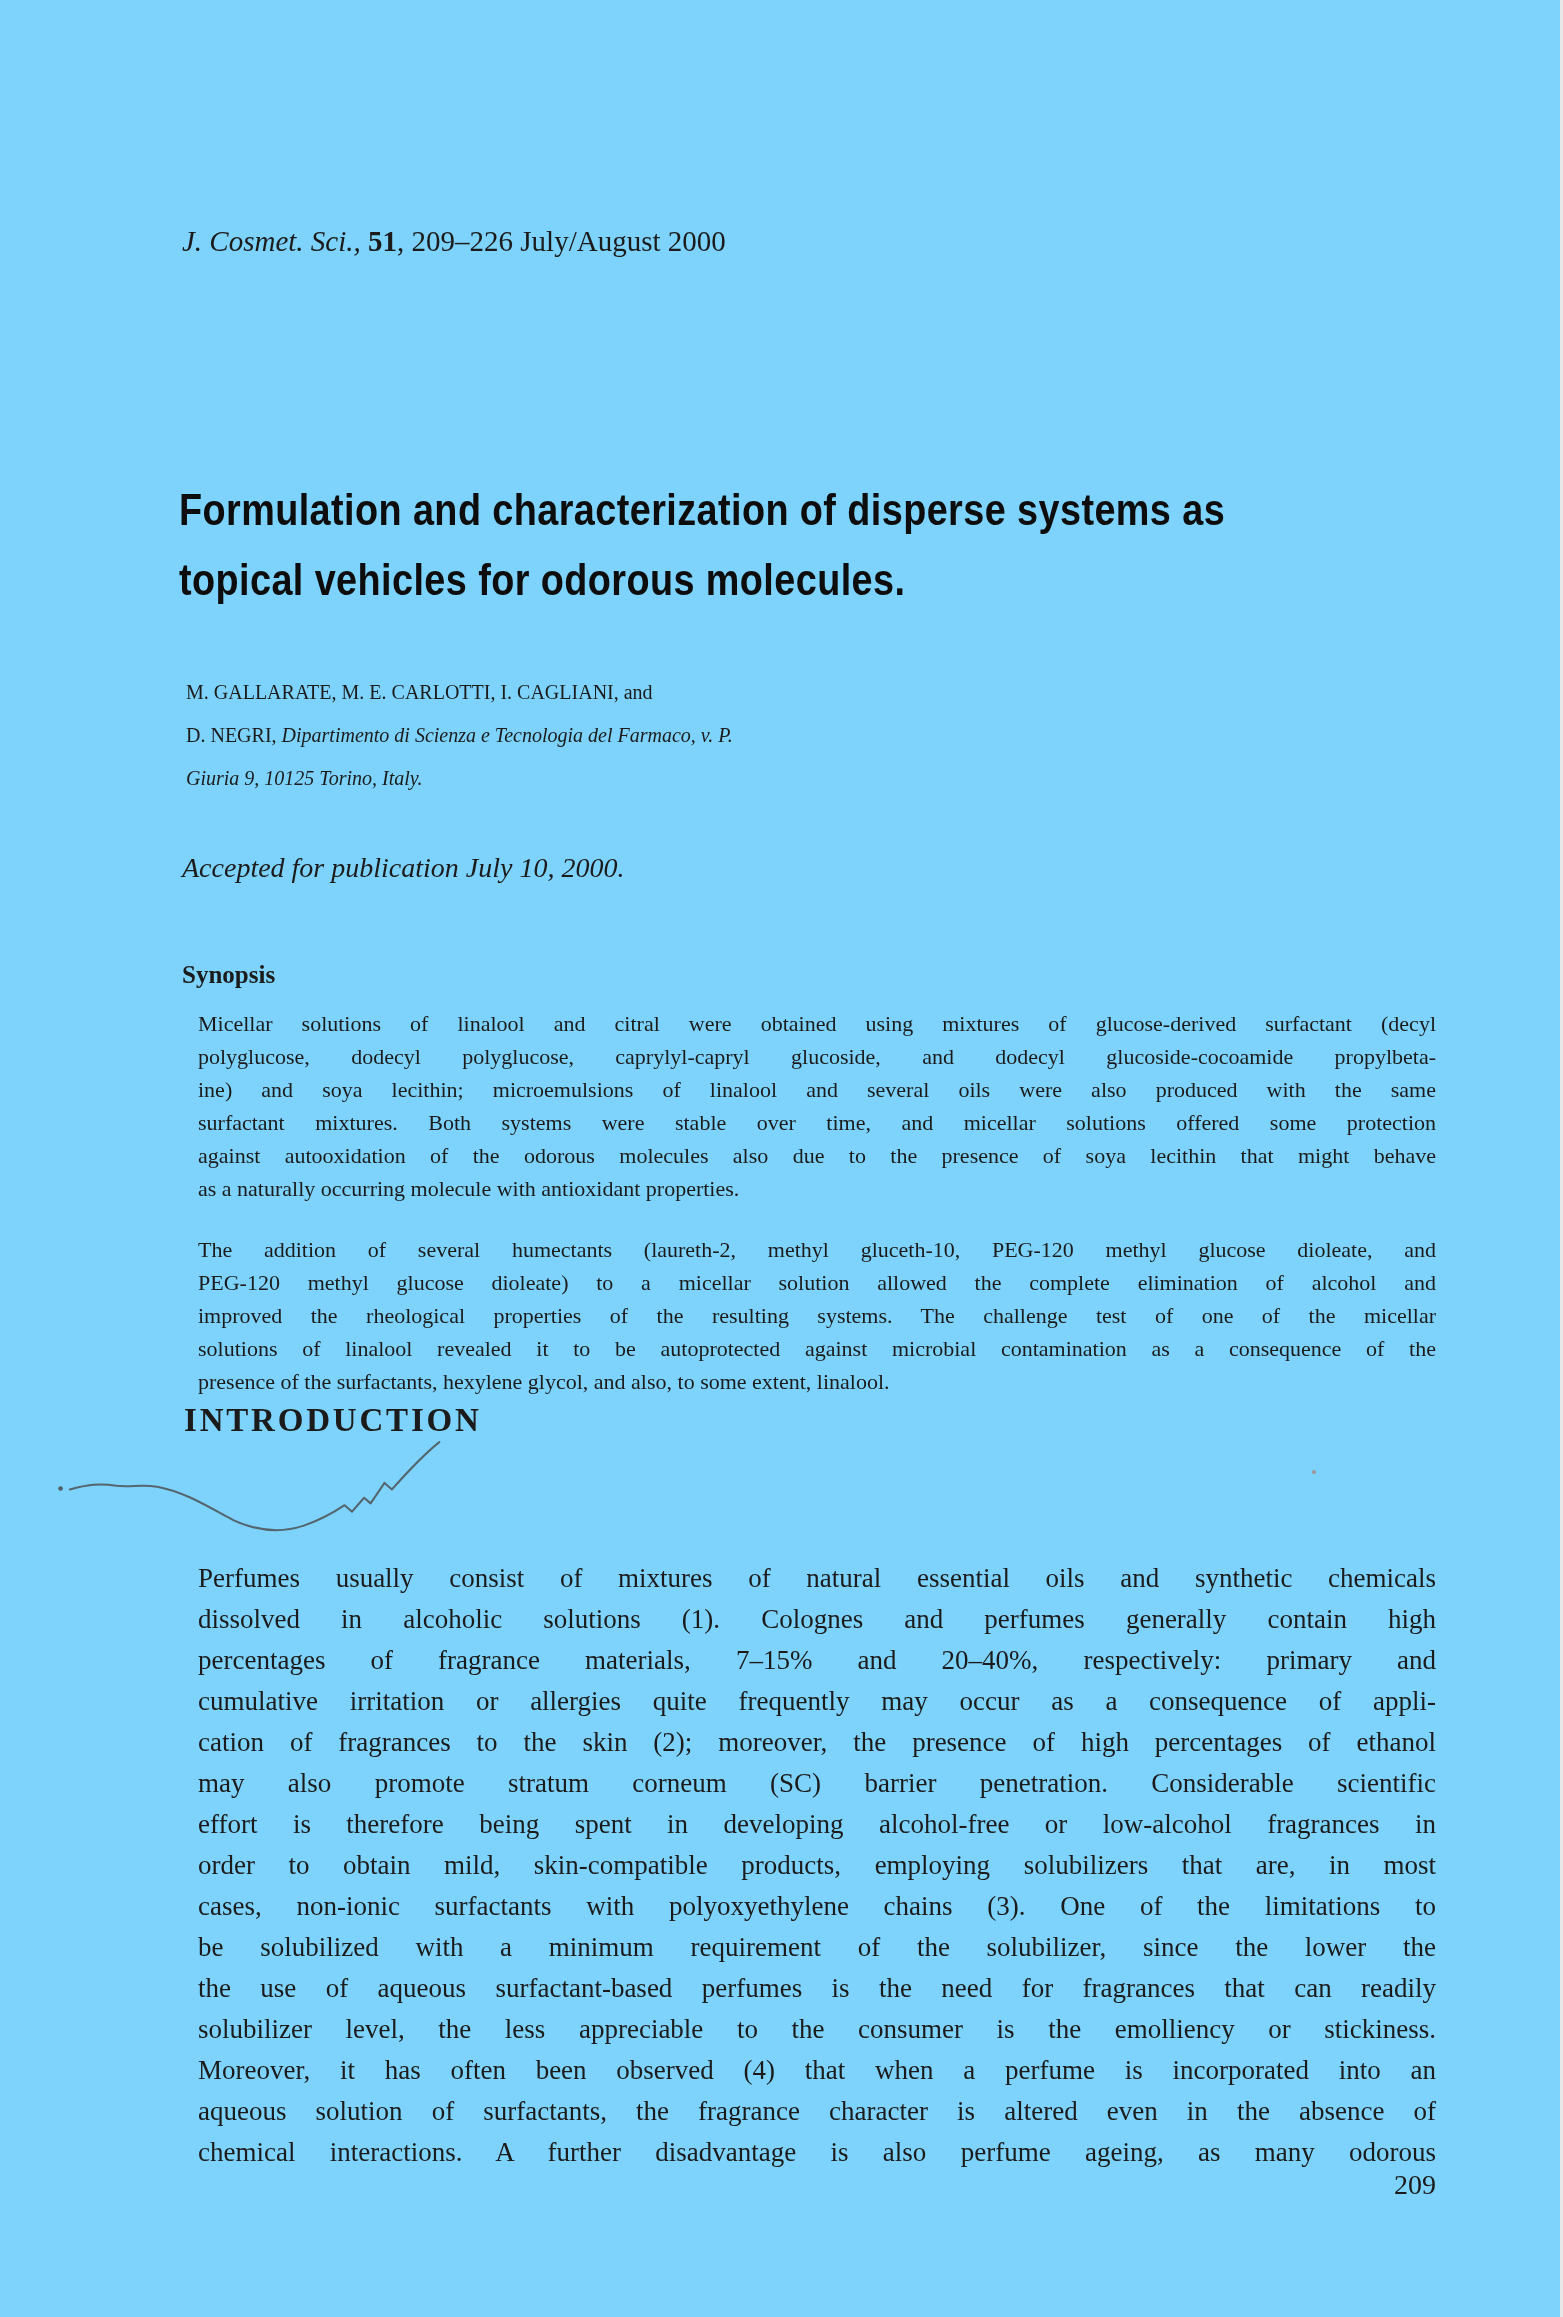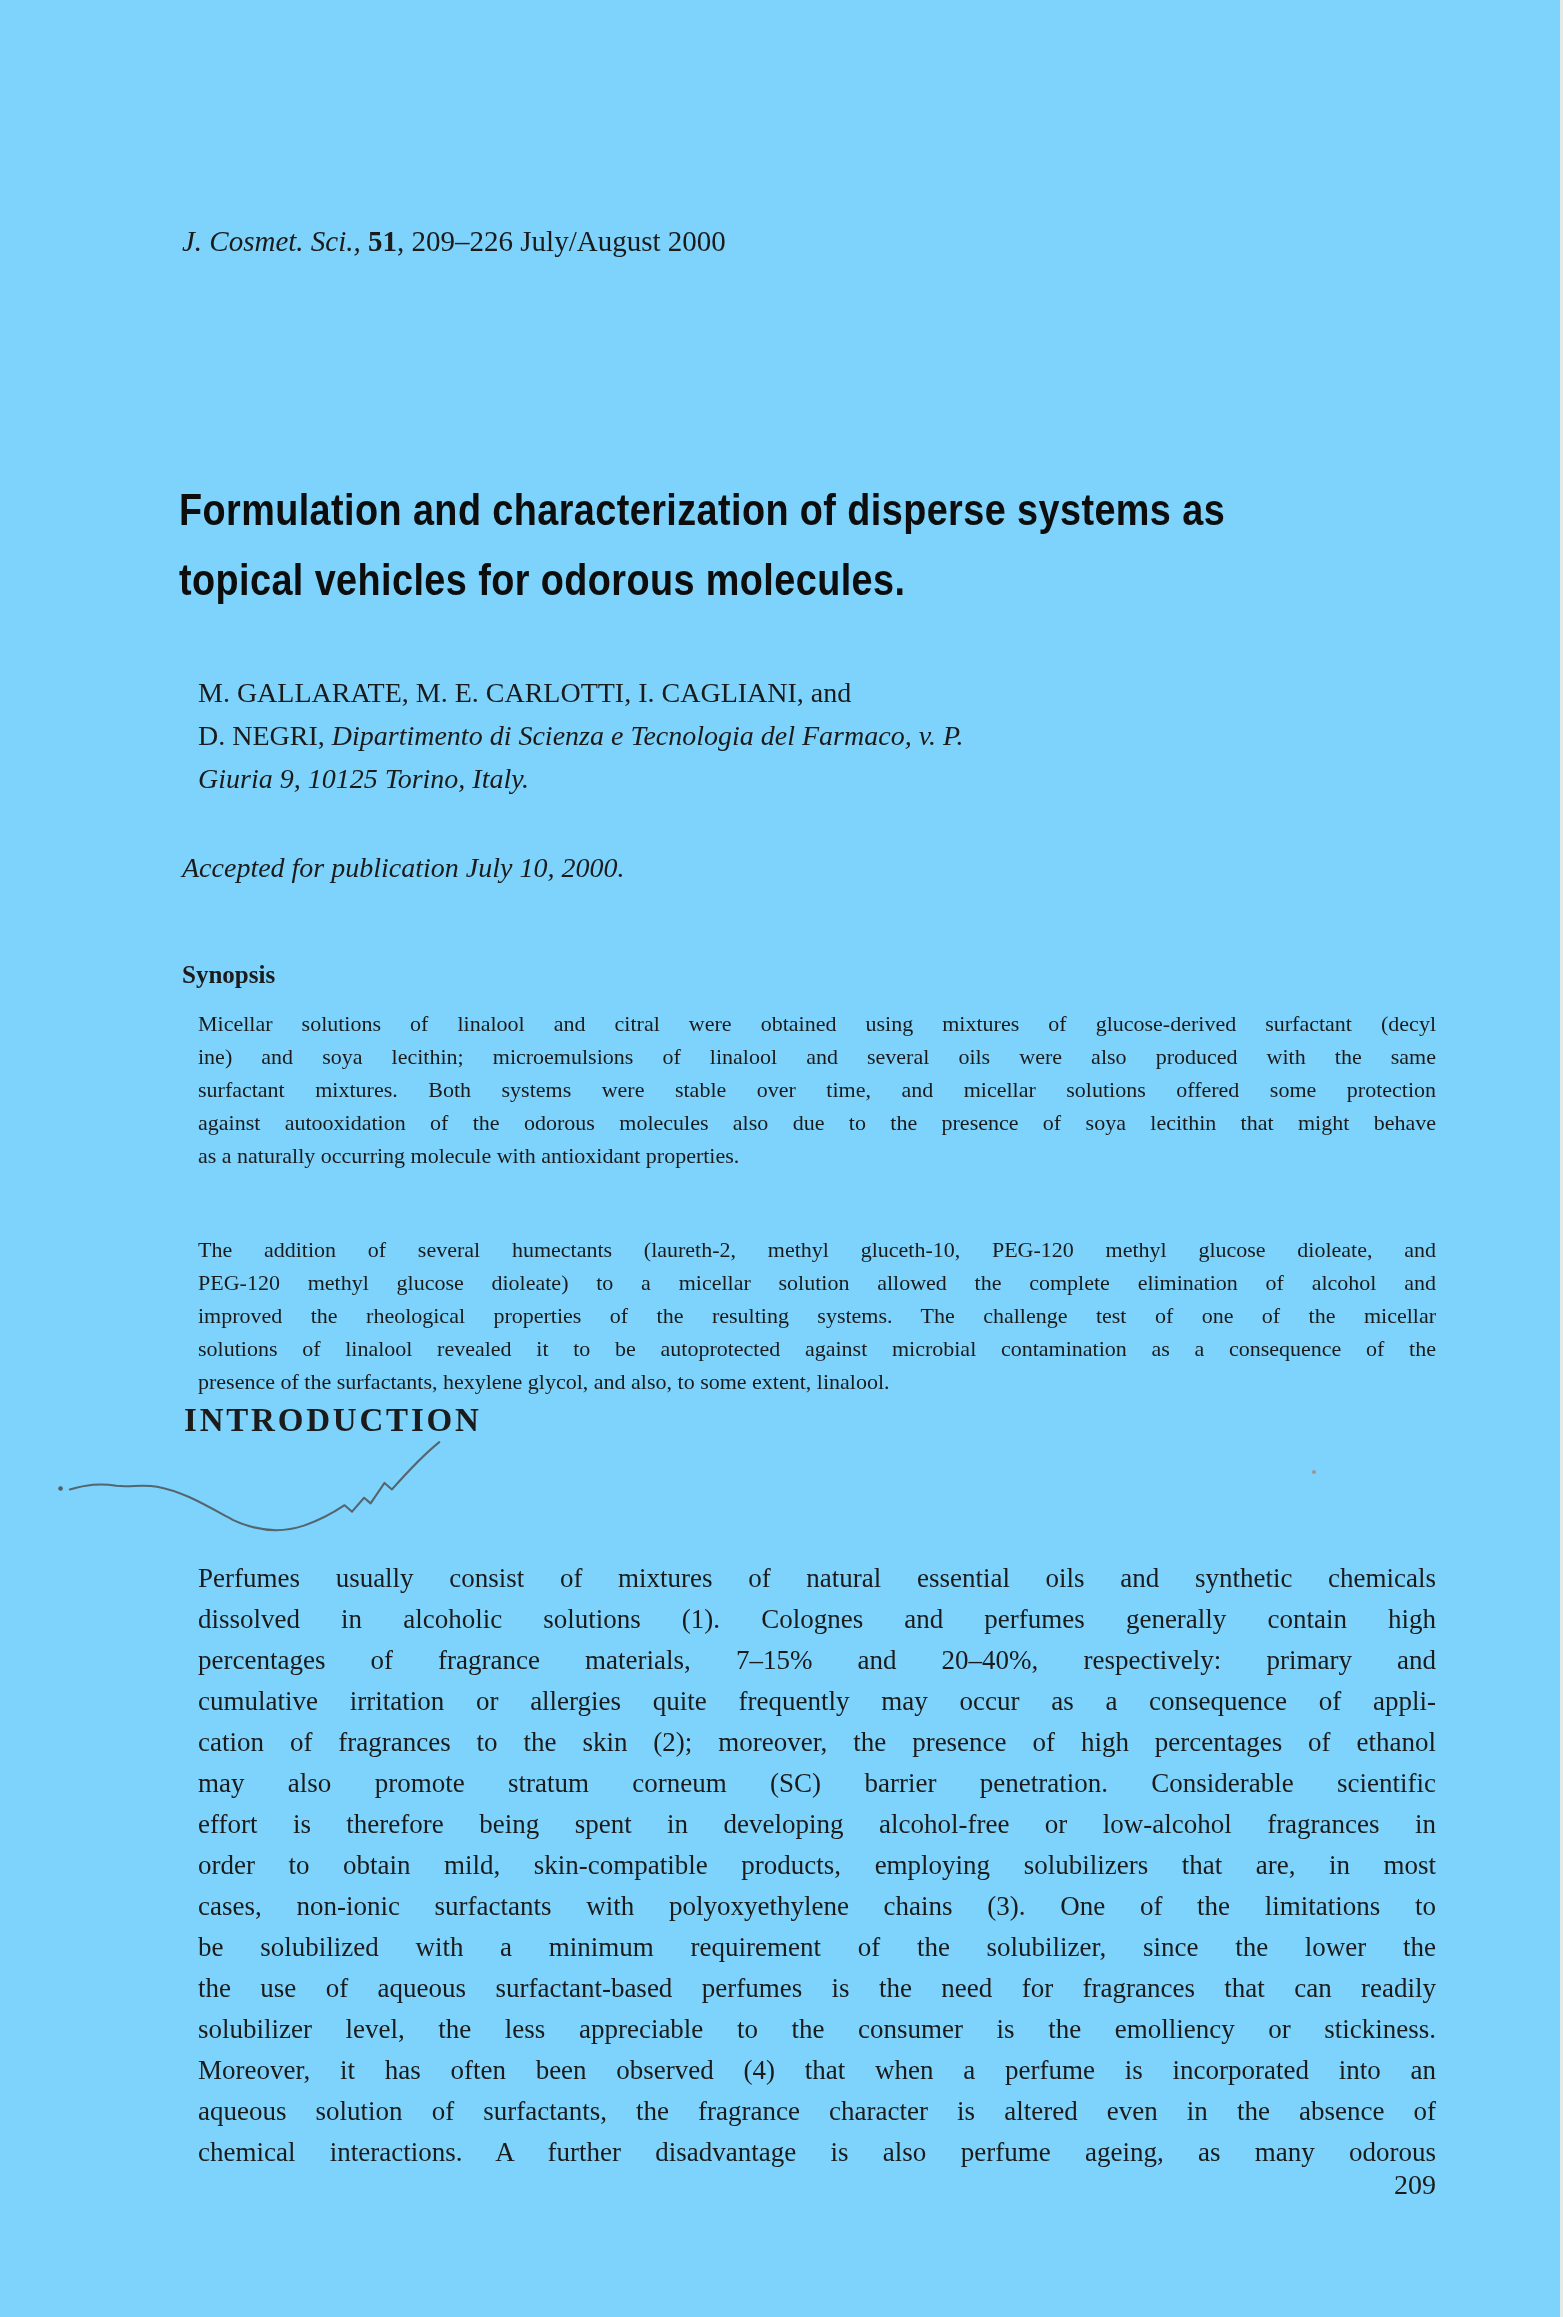--- a/index.html
+++ b/index.html
@@ -26,21 +26,21 @@
     font-size:45px;
     line-height:70px;
     letter-spacing:0.5px;
     white-space:nowrap;
     transform:scaleX(0.84);
     transform-origin:left center;
     color:#0d0d0d;
   }
 
   
-  .byline { left:198px; top:671px; font-size:28px; line-height:43px; }
+  .byline { left:186px; top:671px; font-size:20px; line-height:43px; }
   .byline .ital { font-style:italic; }
 
   .accepted { left:182px; top:852px; font-size:28px; font-style:italic; }
 
   
   .syn-head { left:182px; top:961px; font-size:25px; font-weight:700; }
   .syn-para { left:182px; top:1007px; width:1254px; font-size:22px; line-height:33px; }
   .syn-para2 { top:1233px; }
 
   
@@ -79,20 +79,21 @@
     <div>M. GALLARATE, M. E. CARLOTTI, I. CAGLIANI, and</div>
     <div><span>D. NEGRI, </span><span class="ital">Dipartimento di Scienza e Tecnologia del Farmaco, v. P.</span></div>
     <div class="ital">Giuria 9, 10125 Torino, Italy.</div>
   </div>
 
   <div class="abs accepted">Accepted for publication July 10, 2000.</div>
 
   <div class="abs syn-head">Synopsis</div>
   <div class="abs syn-para">
       <div class="tline">Micellar solutions of linalool and citral were obtained using mixtures of glucose-derived surfactant (decyl</div>
+      <div class="tline">polyglucose, dodecyl polyglucose, caprylyl-capryl glucoside, and dodecyl glucoside-cocoamide propylbeta-</div>
       <div class="tline">ine) and soya lecithin; microemulsions of linalool and several oils were also produced with the same</div>
       <div class="tline">surfactant mixtures. Both systems were stable over time, and micellar solutions offered some protection</div>
       <div class="tline">against autooxidation of the odorous molecules also due to the presence of soya lecithin that might behave</div>
       <div class="tline tline-end">as a naturally occurring molecule with antioxidant properties.</div>
     </div>
   <div class="abs syn-para syn-para2">
       <div class="tline">The addition of several humectants (laureth-2, methyl gluceth-10, PEG-120 methyl glucose dioleate, and</div>
       <div class="tline">PEG-120 methyl glucose dioleate) to a micellar solution allowed the complete elimination of alcohol and</div>
       <div class="tline">improved the rheological properties of the resulting systems. The challenge test of one of the micellar</div>
       <div class="tline">solutions of linalool revealed it to be autoprotected against microbial contamination as a consequence of the</div>

